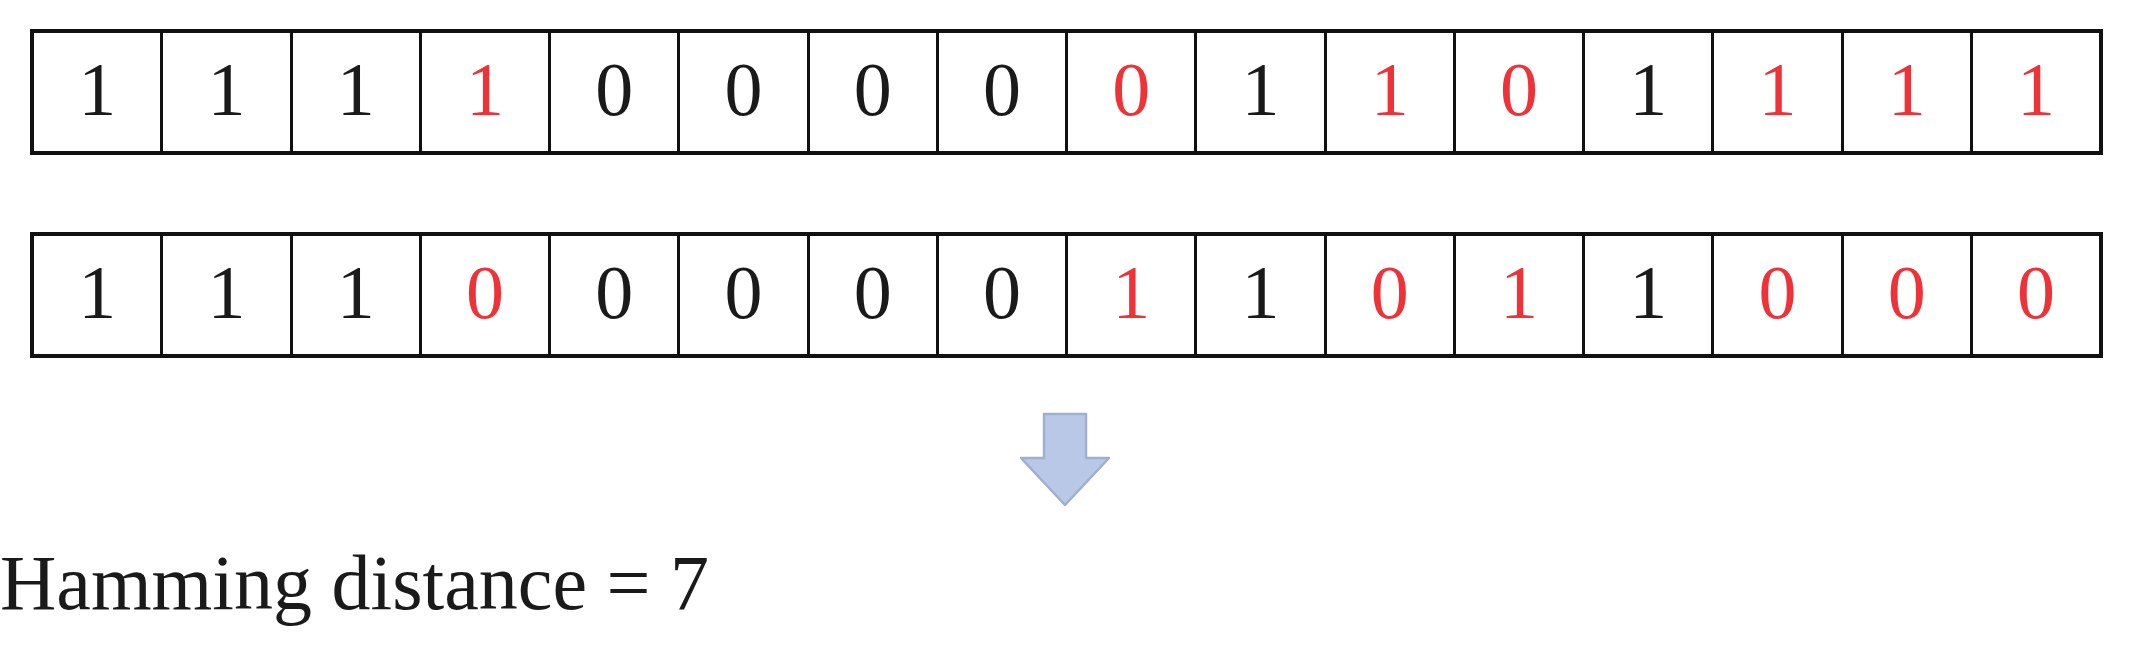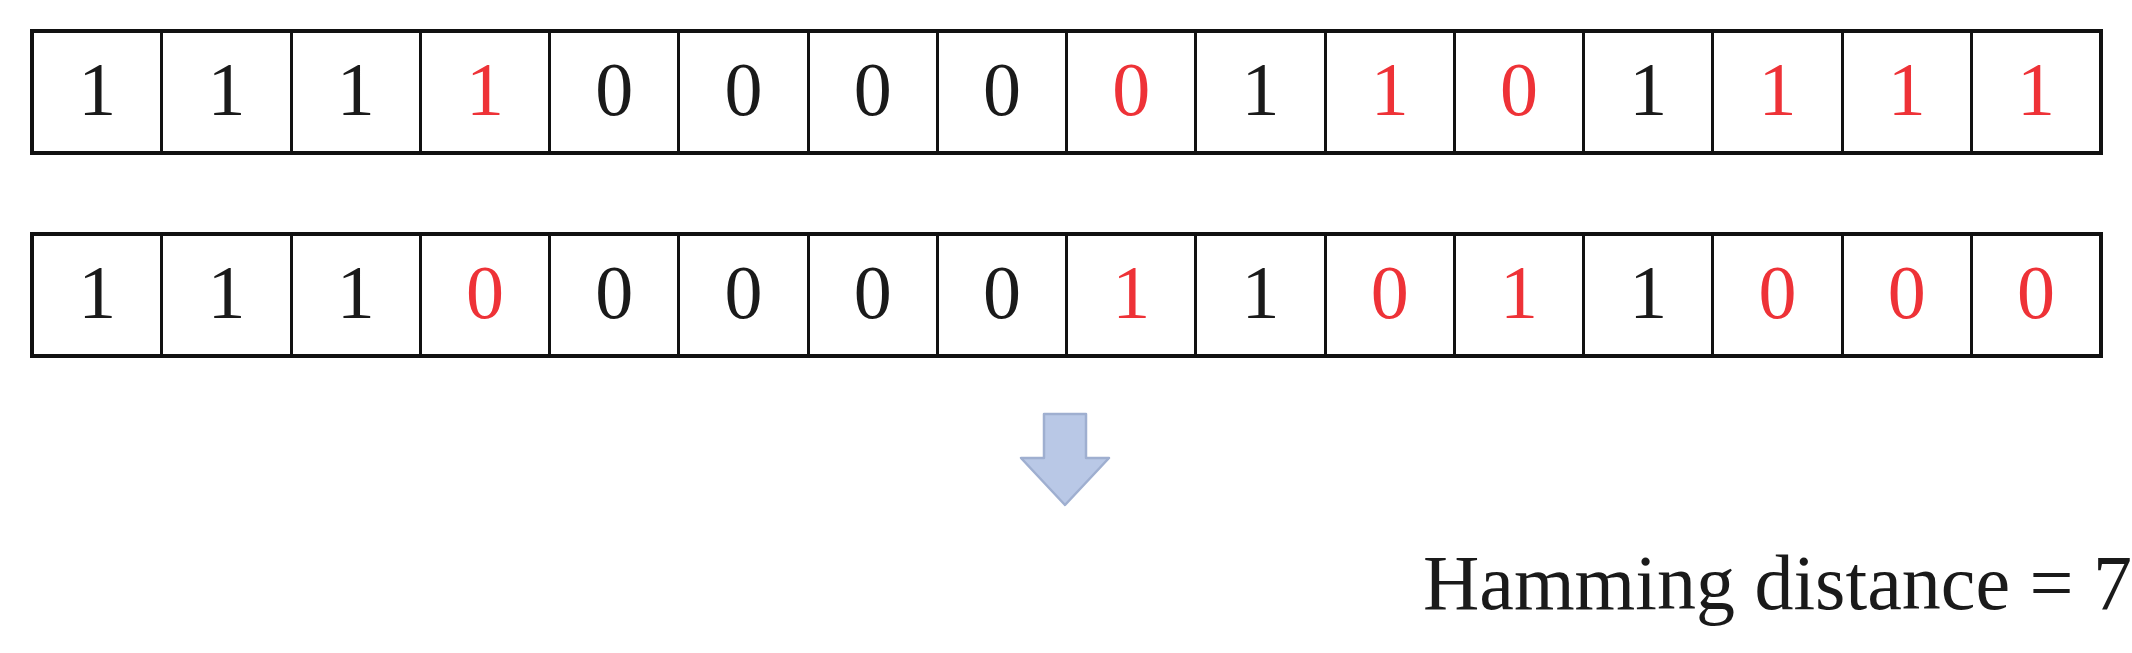--- a/index.html
+++ b/index.html
@@ -52,21 +52,21 @@
     left: 1019px;
     top: 412px;
     width: 92px;
     height: 96px;
   }
   .caption {
     position: absolute;
     left: 0;
     top: 538px;
     width: 2132px;
-    text-align: right;
+    text-align: left;
     font-size: 78px;
     line-height: 1.15;
     color: var(--black);
     letter-spacing: 0px;
   }
 </style>
 </head>
 <body>
 
 <div class="canvas">

